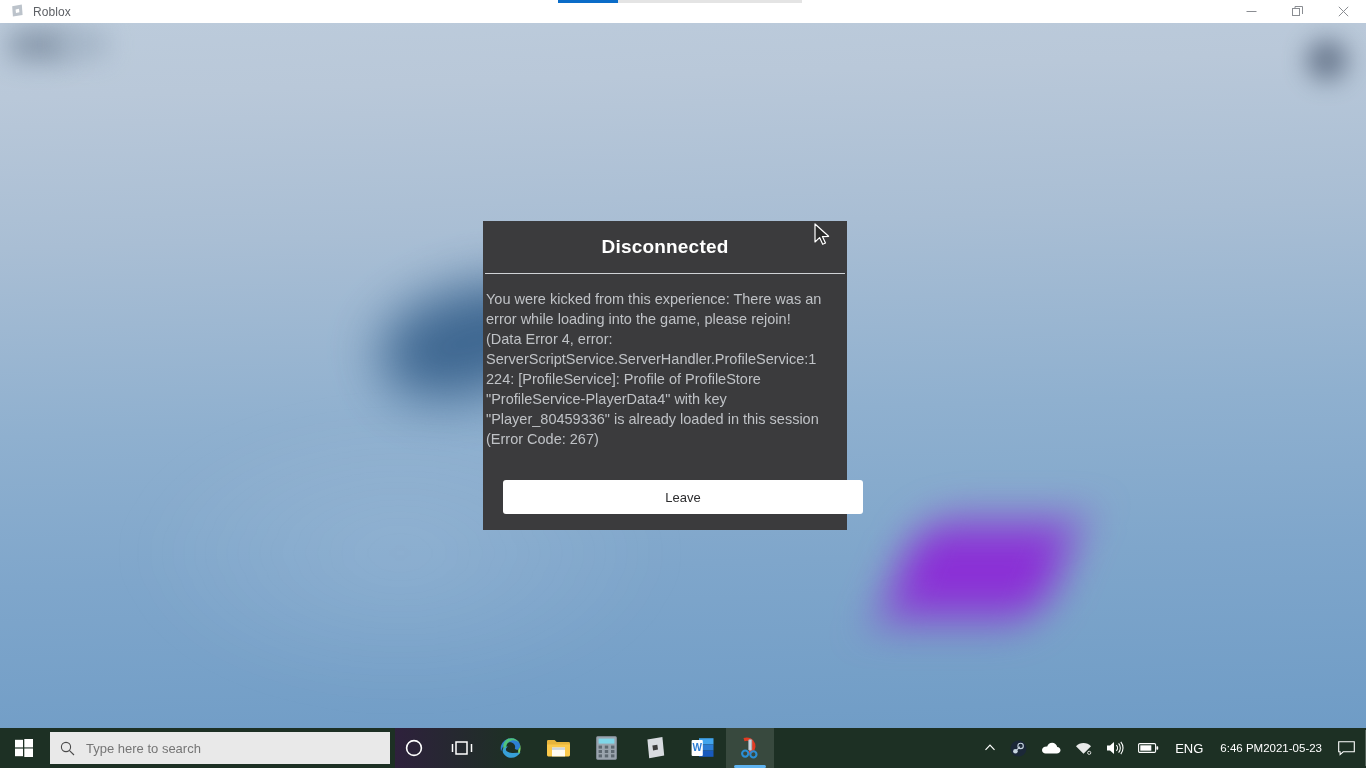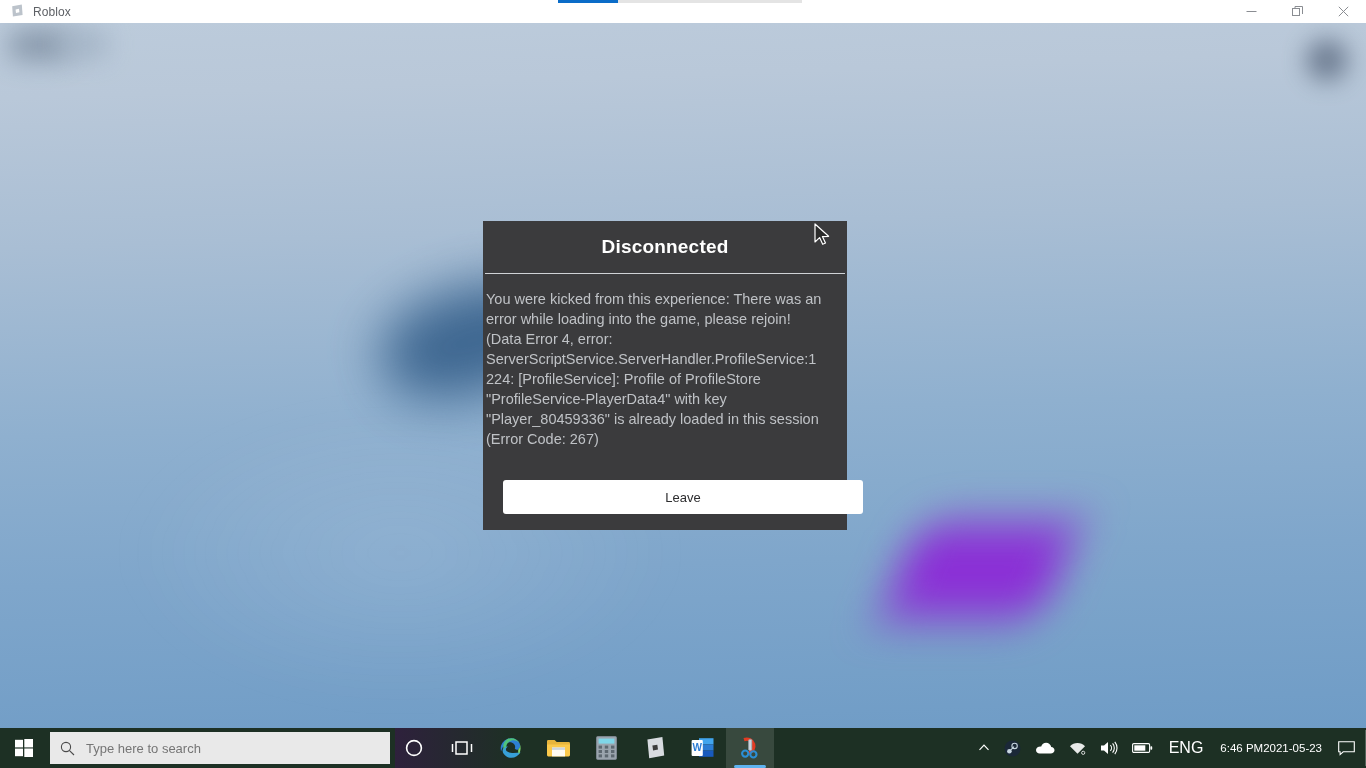--- a/index.html
+++ b/index.html
@@ -254,21 +254,21 @@
     align-items: center;
   }
   .tray-item {
     height: 40px;
     display: flex;
     align-items: center;
     justify-content: center;
     padding: 0 7px;
   }
   #tray-lang {
-    font-size: 16px;
+    font-size: 13px;
     color: #ffffff;
     padding: 0 9px;
   }
   #tray-clock {
     display: flex;
     flex-direction: row;
     align-items: center;
     justify-content: center;
     height: 40px;
     padding: 0 8px;

